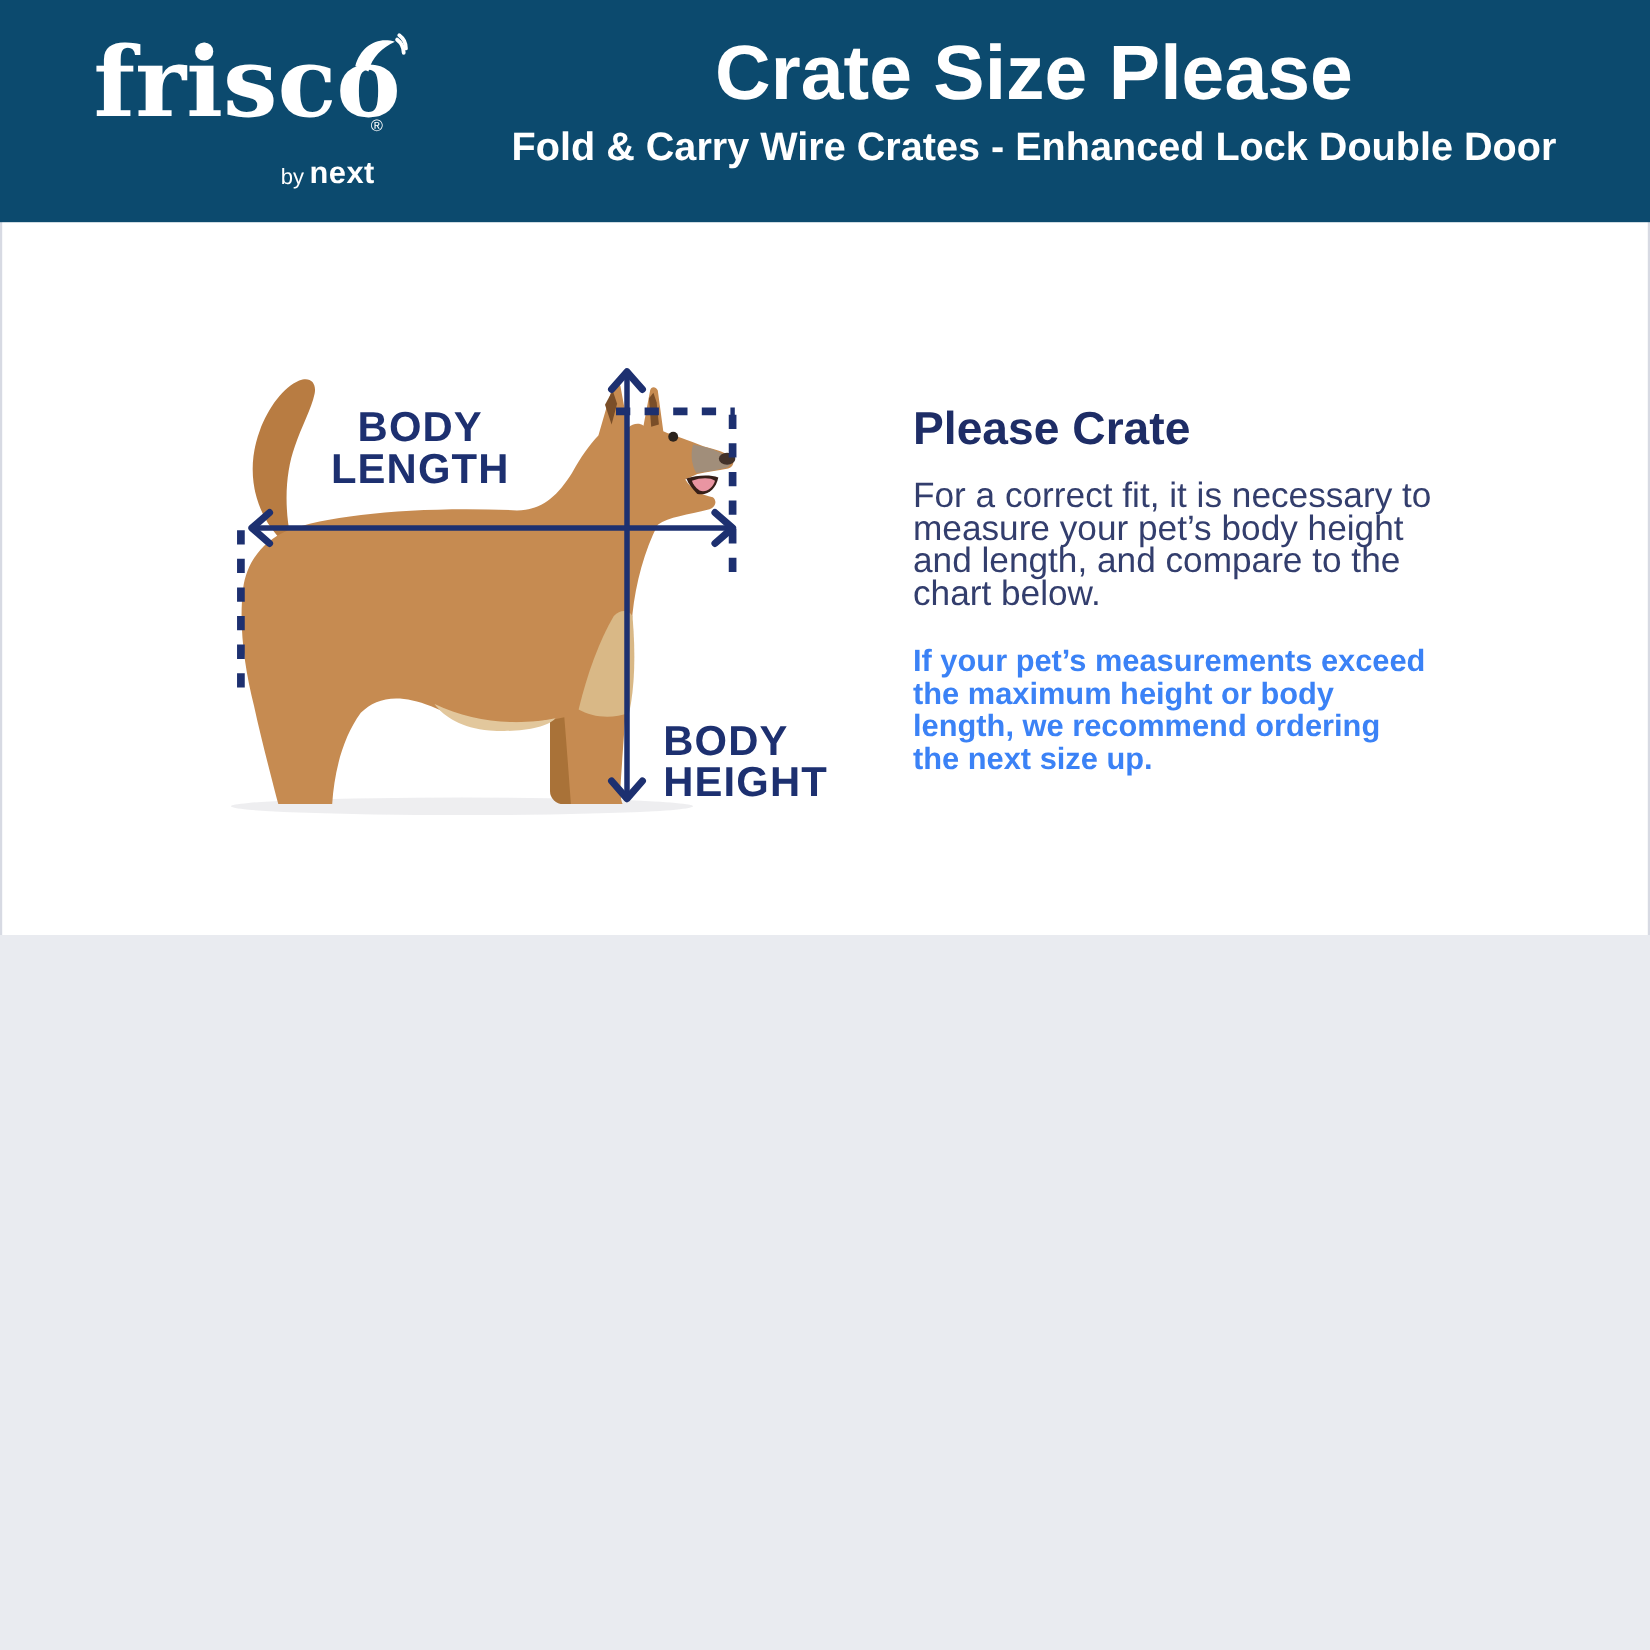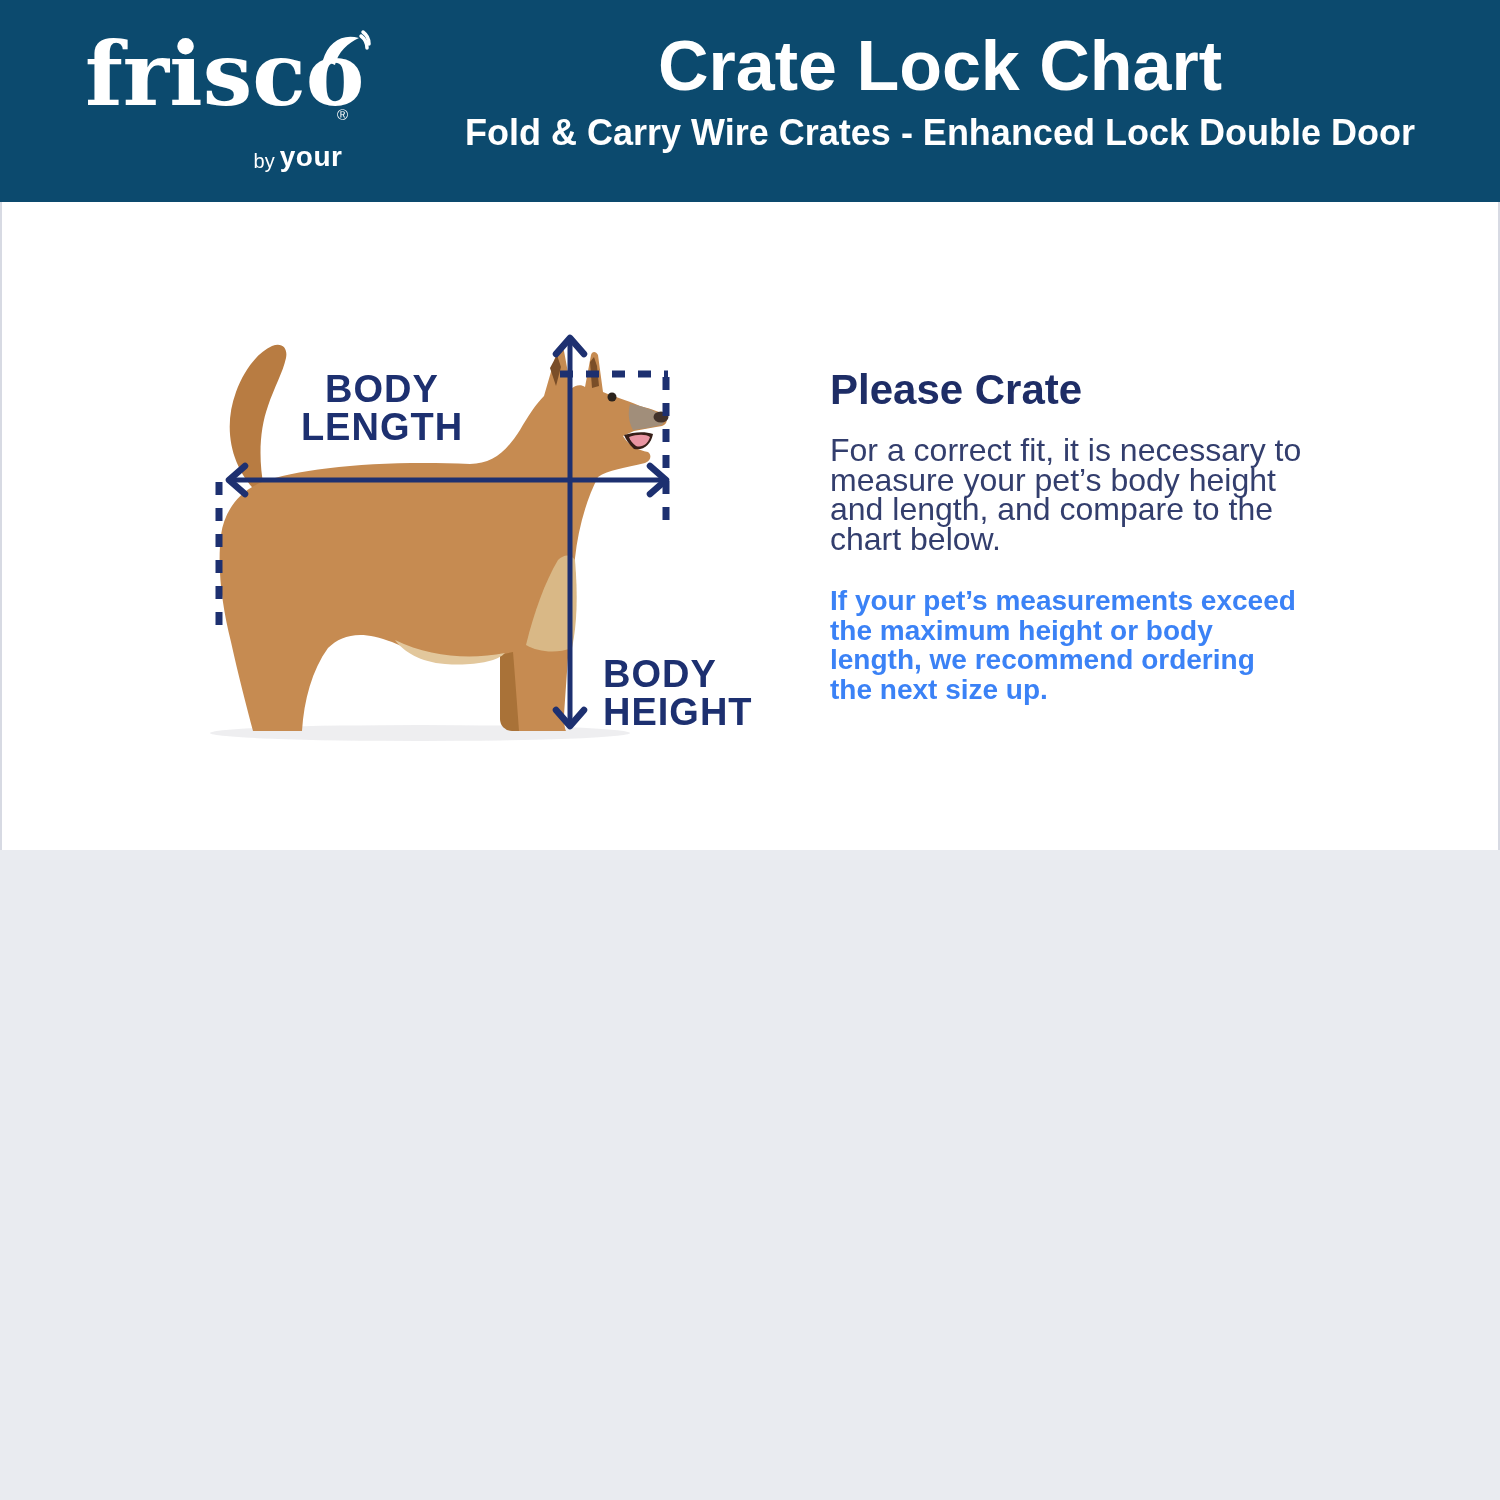--- a/index.html
+++ b/index.html
@@ -43,25 +43,25 @@
   <div class="logo">
     <div class="brand">frisco</div>
     <svg class="swoosh" width="52" height="44" viewBox="0 0 52 44">
       <path d="M2,32 C7,14 22,5 38,10 C27,15 17,24 14,37 Z" fill="#ffffff"></path>
       <path d="M40,8 C44,11 46,15 46,20" stroke="#ffffff" stroke-width="3.5" fill="none" stroke-linecap="round"></path>
       <path d="M46,2 C50,5 52,9 52,14" stroke="#ffffff" stroke-width="3.5" fill="none" stroke-linecap="round" transform="translate(-4,2)"></path>
     </svg>
     <span class="reg">®</span>
     <div class="byline">
       <span class="by">by</span>
-      <span class="chewy">your</span>
+      <span class="chewy">next</span>
     </div>
   </div>
   <div class="titles">
-    <div class="title">Crate Lock Chart</div>
+    <div class="title">Crate Size Please</div>
     <div class="subtitle">Fold &amp; Carry Wire Crates - Enhanced Lock Double Door</div>
   </div>
 </div>
 
 <svg class="diagram-svg" width="560" height="420" viewBox="140 330 560 420">
 
   <ellipse cx="420" cy="733" rx="210" ry="8" fill="rgba(40,40,60,0.08)"></ellipse>
 
   <path fill="#B87C42" d="M260,495 C232,470 222,430 236,392 C244,370 258,352 272,346 C282,342 288,348 286,358 C283,372 274,388 268,406 C260,428 258,458 264,488 Z"></path>
 

